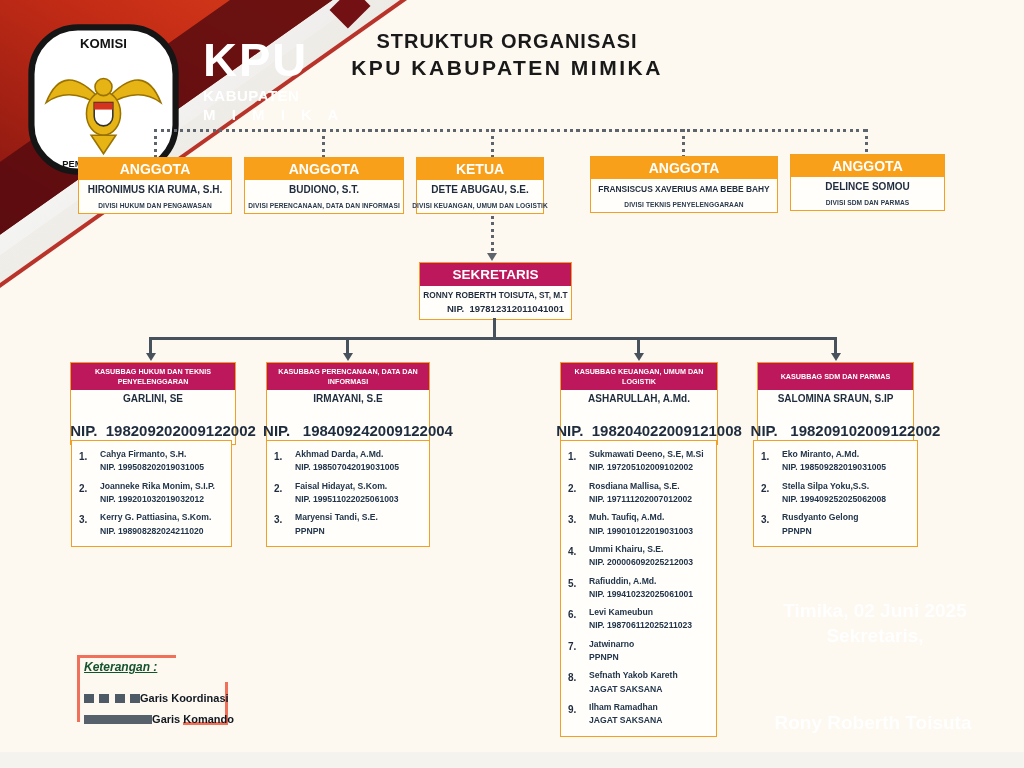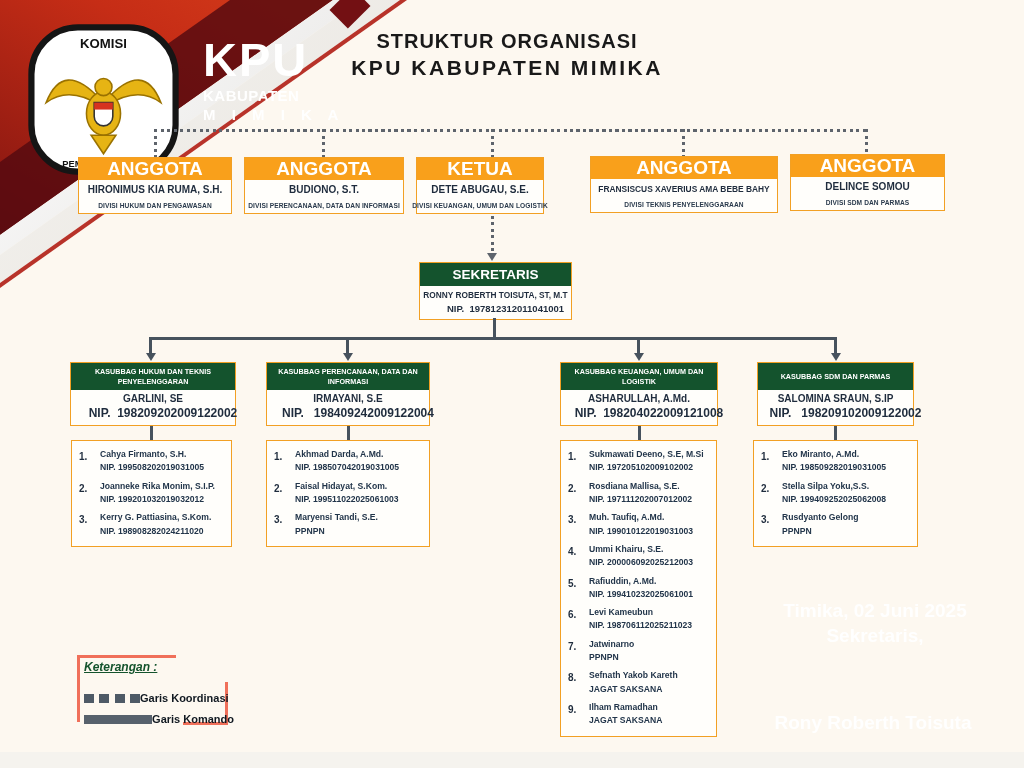--- a/index.html
+++ b/index.html
@@ -31,34 +31,34 @@
   .dot-h{height:3px;background:repeating-linear-gradient(90deg,#5E646C 0 3px,transparent 3px 6.5px);}
   .dot-v{width:3px;background:repeating-linear-gradient(180deg,#5E646C 0 3px,transparent 3px 6.5px);}
   .sol-h{height:3px;background:#47525D;}
   .sol-v{width:3px;background:#47525D;}
   .arr-down{width:0;height:0;border-left:5px solid transparent;border-right:5px solid transparent;
             border-top:8px solid #47525D;}
   
   .obox{position:absolute;border:1.6px solid #F2A024;background:#FFFEFB;box-sizing:border-box;}
   .ohead{background:#F9A01B;color:#fff;font-weight:700;text-align:center;
          display:flex;align-items:center;justify-content:center;}
-  .ohead.salmon{background:#14532d;}
-  .com-head{font-size:19px;height:22px;}
+  .ohead.salmon{background:#be185d;}
+  .com-head{font-size:14px;height:22px;}
   .com-body{height:33px;display:flex;flex-direction:column;align-items:center;justify-content:center;gap:7px;}
   .com-name{font-size:10px;font-weight:800;color:#1F2C3D;white-space:nowrap;}
   .com-name.name-sm{font-size:8.4px;}
   .com-div{font-size:6.6px;font-weight:700;color:#2A3A4C;white-space:nowrap;letter-spacing:.1px;}
   .sek-head{font-size:13.5px;height:23px;}
   .sek-body{display:flex;flex-direction:column;align-items:center;justify-content:center;gap:3px;padding:4px 0 5px;}
   .sek-name{font-size:8.3px;font-weight:800;color:#1F2C3D;white-space:nowrap;}
   .nip{font-size:9.5px;font-weight:800;color:#1F2C3D;white-space:pre;padding-left:20px;}
   .kas-head{font-size:7.2px;line-height:1.35;min-height:27px;padding:2px 8px;box-sizing:border-box;}
   .kas-body{display:flex;flex-direction:column;align-items:center;justify-content:center;gap:2px;padding:3px 0 5px;}
   .kas-name{font-size:10px;font-weight:800;color:#1F2C3D;white-space:nowrap;}
-  .kas-nip{font-size:12px;}
+  .kas-nip{font-size:15px;margin-top:16px;}
   
   .slist{position:absolute;border:1.6px solid #F2A024;background:#FFFEFB;box-sizing:border-box;padding:7px 5px 3px 7px;}
   .staff-item{display:flex;gap:6px;margin-bottom:5px;}
   .staff-no{font-size:10px;font-weight:800;color:#1F2C3D;width:15px;flex:0 0 15px;padding-top:3px;}
   .staff-name,.staff-sub{display:block;font-size:8.6px;font-weight:700;color:#22354A;line-height:1.55;white-space:nowrap;}
   
   .bracket-tl{left:77px;top:655px;width:96px;height:64px;border-left:3px solid #F0705A;border-top:3px solid #F0705A;}
   .bracket-br{left:183px;top:682px;width:42px;height:40px;border-right:3px solid #F0705A;border-bottom:3px solid #F0705A;}
   .legend{left:84px;top:660px;width:150px;}
   .leg-title{font-size:12px;font-weight:800;font-style:italic;color:#14532d;text-decoration:underline;margin-bottom:18px;}

